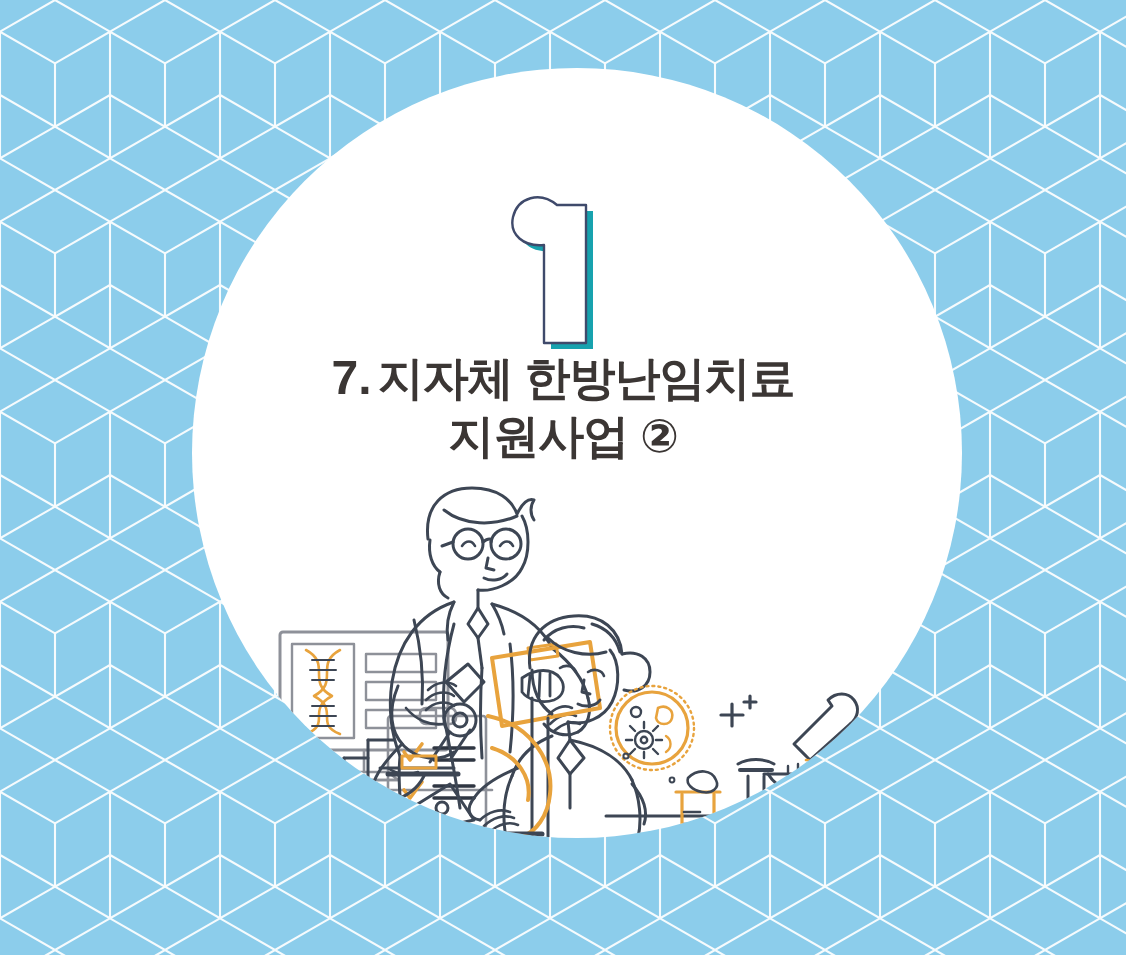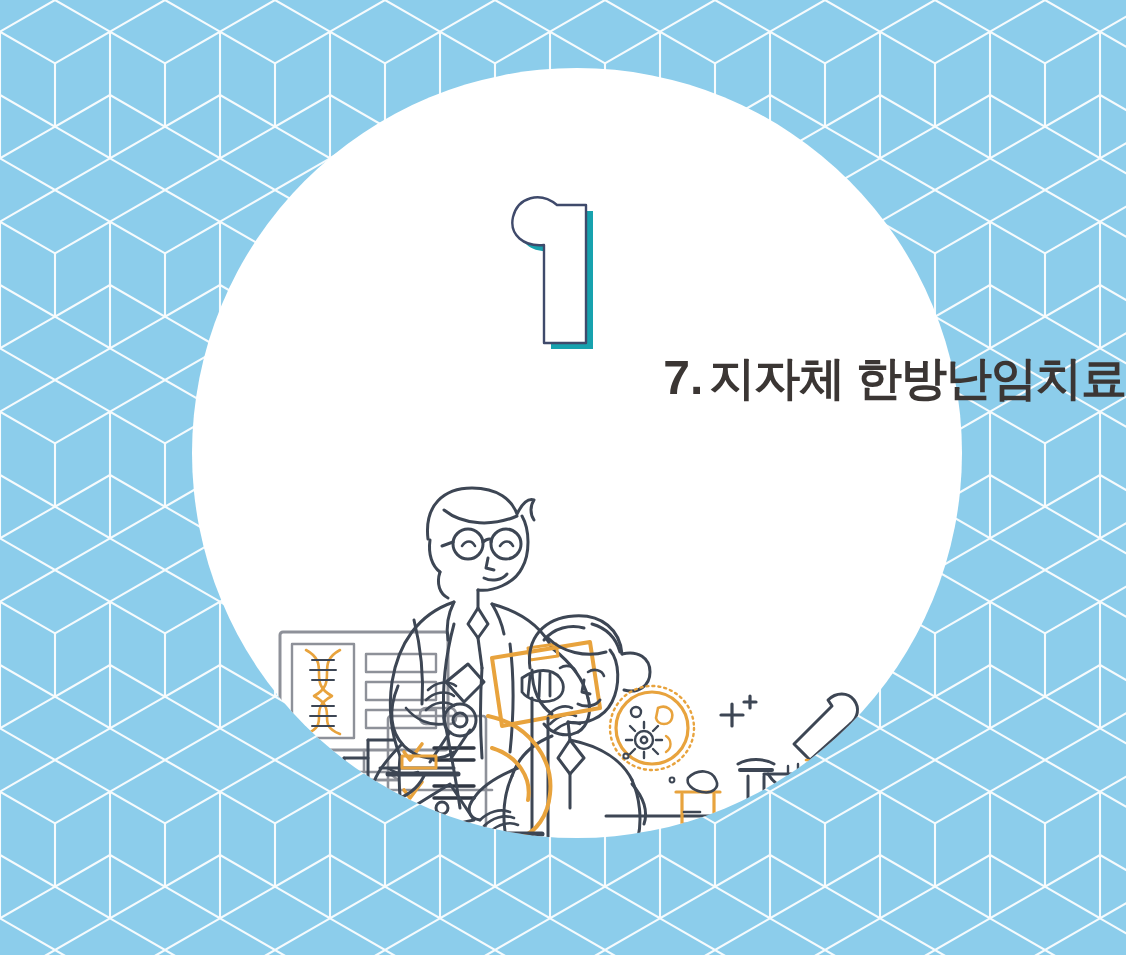--- a/index.html
+++ b/index.html
@@ -38,21 +38,21 @@
     position:absolute;
     left:500px; top:183px;
     width:140px; height:175px;
   }
 
   
   #title-block{
     position:absolute;
     left:0; top:349px;
     width:1126px;
-    text-align:right;
+    text-align:center;
     color:#3B3634;
   }
   .title-line{
     font-weight:bold;
     font-size:46px;
     line-height:58px;
     letter-spacing:-1px;
     white-space:nowrap;
   }
   .title-line .num{
@@ -435,15 +435,16 @@
 
     <path d="M57 22 C 40 8 18 14 13 34 C 9 52 24 64 44 62 L44 160 L86 160 L86 22 Z" transform="translate(7,6)" fill="#17A2AE" stroke="none"></path>
 
     <path d="M57 22 C 40 8 18 14 13 34 C 9 52 24 64 44 62 L44 160 L86 160 L86 22 Z" fill="#FFFFFF" stroke="#3F4A6B" stroke-width="2.4" stroke-linejoin="round"></path>
   </svg>
 
   <div id="title-block">
     <div class="title-line">
       <span class="num">7.</span><span>지자체 한방난임치료</span>
     </div>
+    <div class="title-line">지원사업 ②</div>
   </div>
 
 </div>
 
 </body></html>

